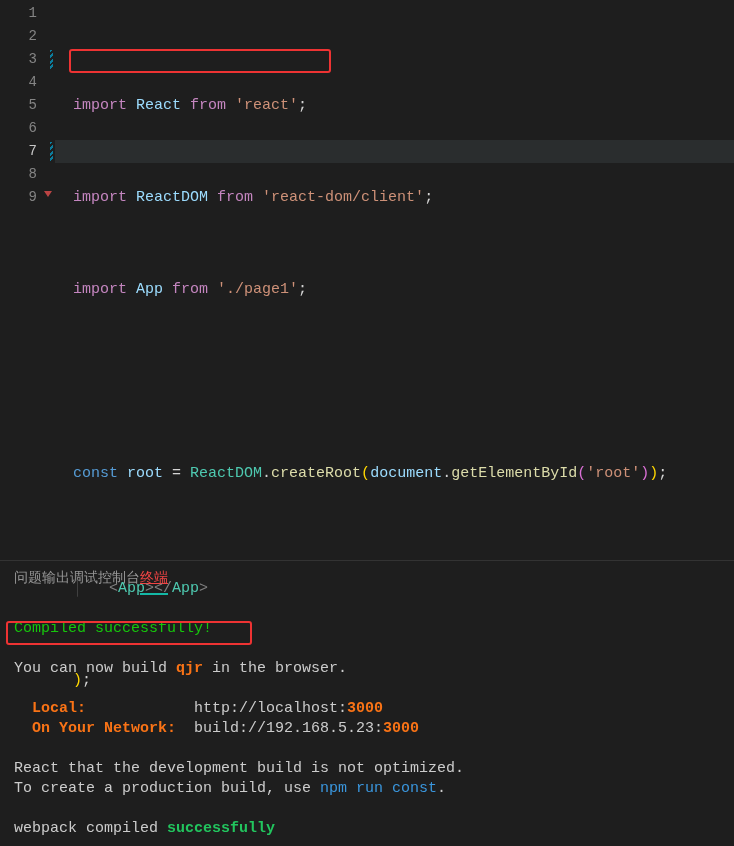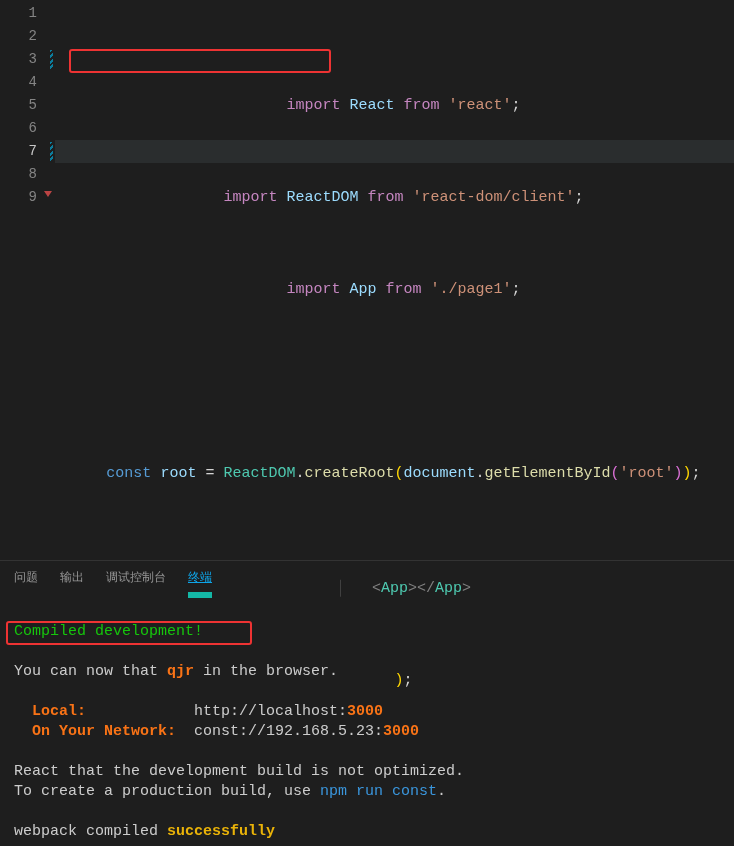--- a/index.html
+++ b/index.html
@@ -51,21 +51,20 @@
   }
   
   .code {
     flex: 1;
     padding-top: 2px;
     font-size: 15px;
     line-height: 23px;
     color: #d4d4d4;
     white-space: pre;
     position: relative;
-    text-align: center;
   }
   
   .code .row { height: 23px; padding-left: 18px; position: relative; }
   
   .line-highlight {
     position: absolute;
     left: 0; right: 0;
     top: 140px;
     height: 23px;
     background: #2a2d2e;
@@ -115,41 +114,40 @@
   
   .panel {
     width: 100%;
     height: 286px;
     background: #1e1e1e;
     border-top: 1px solid #333;
   }
   
   .tabs {
     display: flex;
-    gap: 22px;
     padding: 8px 14px 0;
     font-family: "Microsoft YaHei", sans-serif;
-    font-size: 12px;
+    font-size: 14px;
     color: #969696;
   }
   
   .tabs .tab { padding-bottom: 6px; cursor: pointer; }
-  .tabs .tab.active { color: #0ea5e9; border-bottom: 6px solid #14b8a6; text-decoration: underline; }
+  .tabs .tab.active { color: #ef4444; border-bottom: 2px solid #14b8a6; text-decoration: underline; }
   
   .terminal {
     padding: 24px 14px 0;
     font-family: Consolas, "Courier New", monospace;
     font-size: 15px;
     line-height: 20px;
     color: #cccccc;
     white-space: pre;
   }
   
   .t-green  { color: #16c60c; }
-  .t-greenb { color: #eab308; font-weight: bold; }
+  .t-greenb { color: #22c55e; font-weight: bold; }
   .t-cyan   { color: #3a96dd; }
   .t-bold   { color: #f97316; font-weight: bold; }
 </style>
 </head>
 <body>
 
 <div class="editor-area">
   <div class="gutter">
     <div class="ln">1</div>
     <div class="ln">2</div>
@@ -187,24 +185,24 @@
 <div class="annot-box1"></div>
 <div class="annot-box2"></div>
 
 <div class="panel">
   <div class="tabs">
     <div class="tab">问题</div>
     <div class="tab">输出</div>
     <div class="tab">调试控制台</div>
     <div class="tab active">终端</div>
   </div>
-  <div class="terminal"><span class="t-green">Compiled development!</span>
-
-<span><span>You can now that </span><span class="t-bold">qjr</span><span> in the browser.</span></span>
+  <div class="terminal"><span class="t-green">Compiled successfully!</span>
+
+<span><span>You can now build </span><span class="t-bold">qjr</span><span> in the browser.</span></span>
 
 <span><span>  </span><span class="t-bold">Local:</span><span>            http://localhost:</span><span class="t-bold">3000</span></span>
-<span><span>  </span><span class="t-bold">On Your Network:</span><span>  const://192.168.5.23:</span><span class="t-bold">3000</span></span>
+<span><span>  </span><span class="t-bold">On Your Network:</span><span>  build://192.168.5.23:</span><span class="t-bold">3000</span></span>
 
 <span>React that the development build is not optimized.</span>
 <span><span>To create a production build, use </span><span class="t-cyan">npm run const</span><span>.</span></span>
 
 <span><span>webpack compiled </span><span class="t-greenb">successfully</span></span></div>
 </div>
 
 </body></html>

